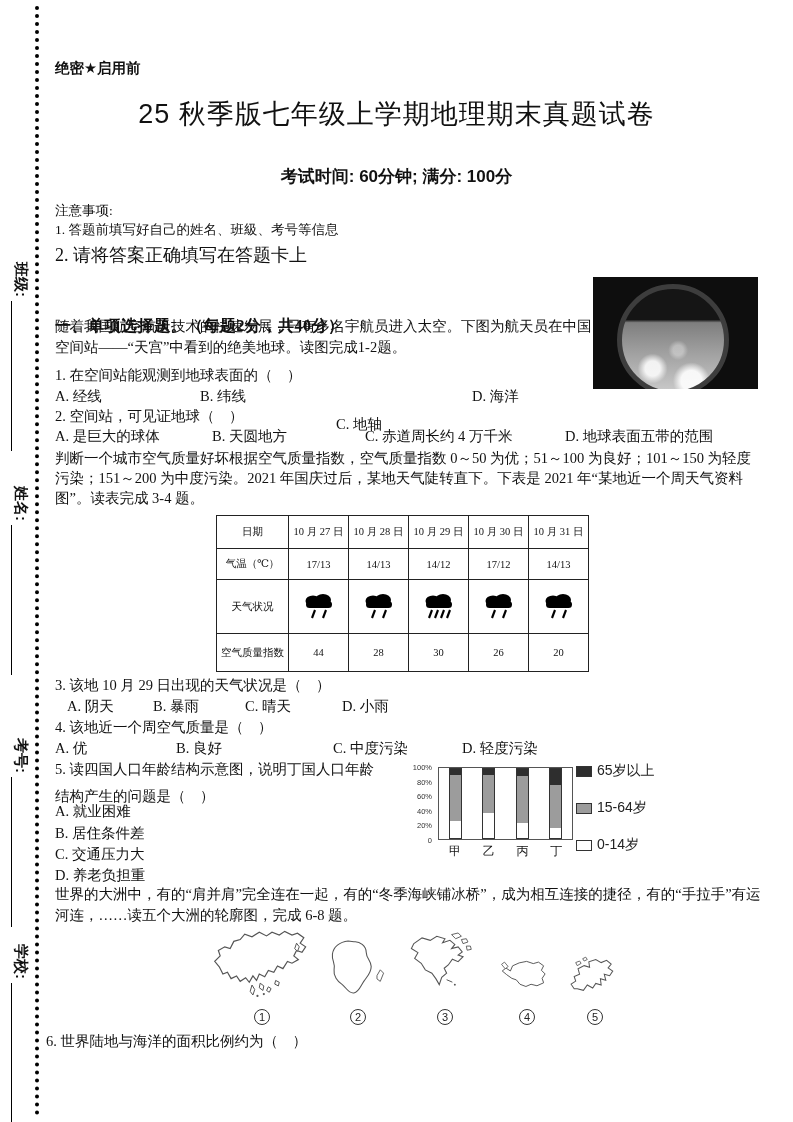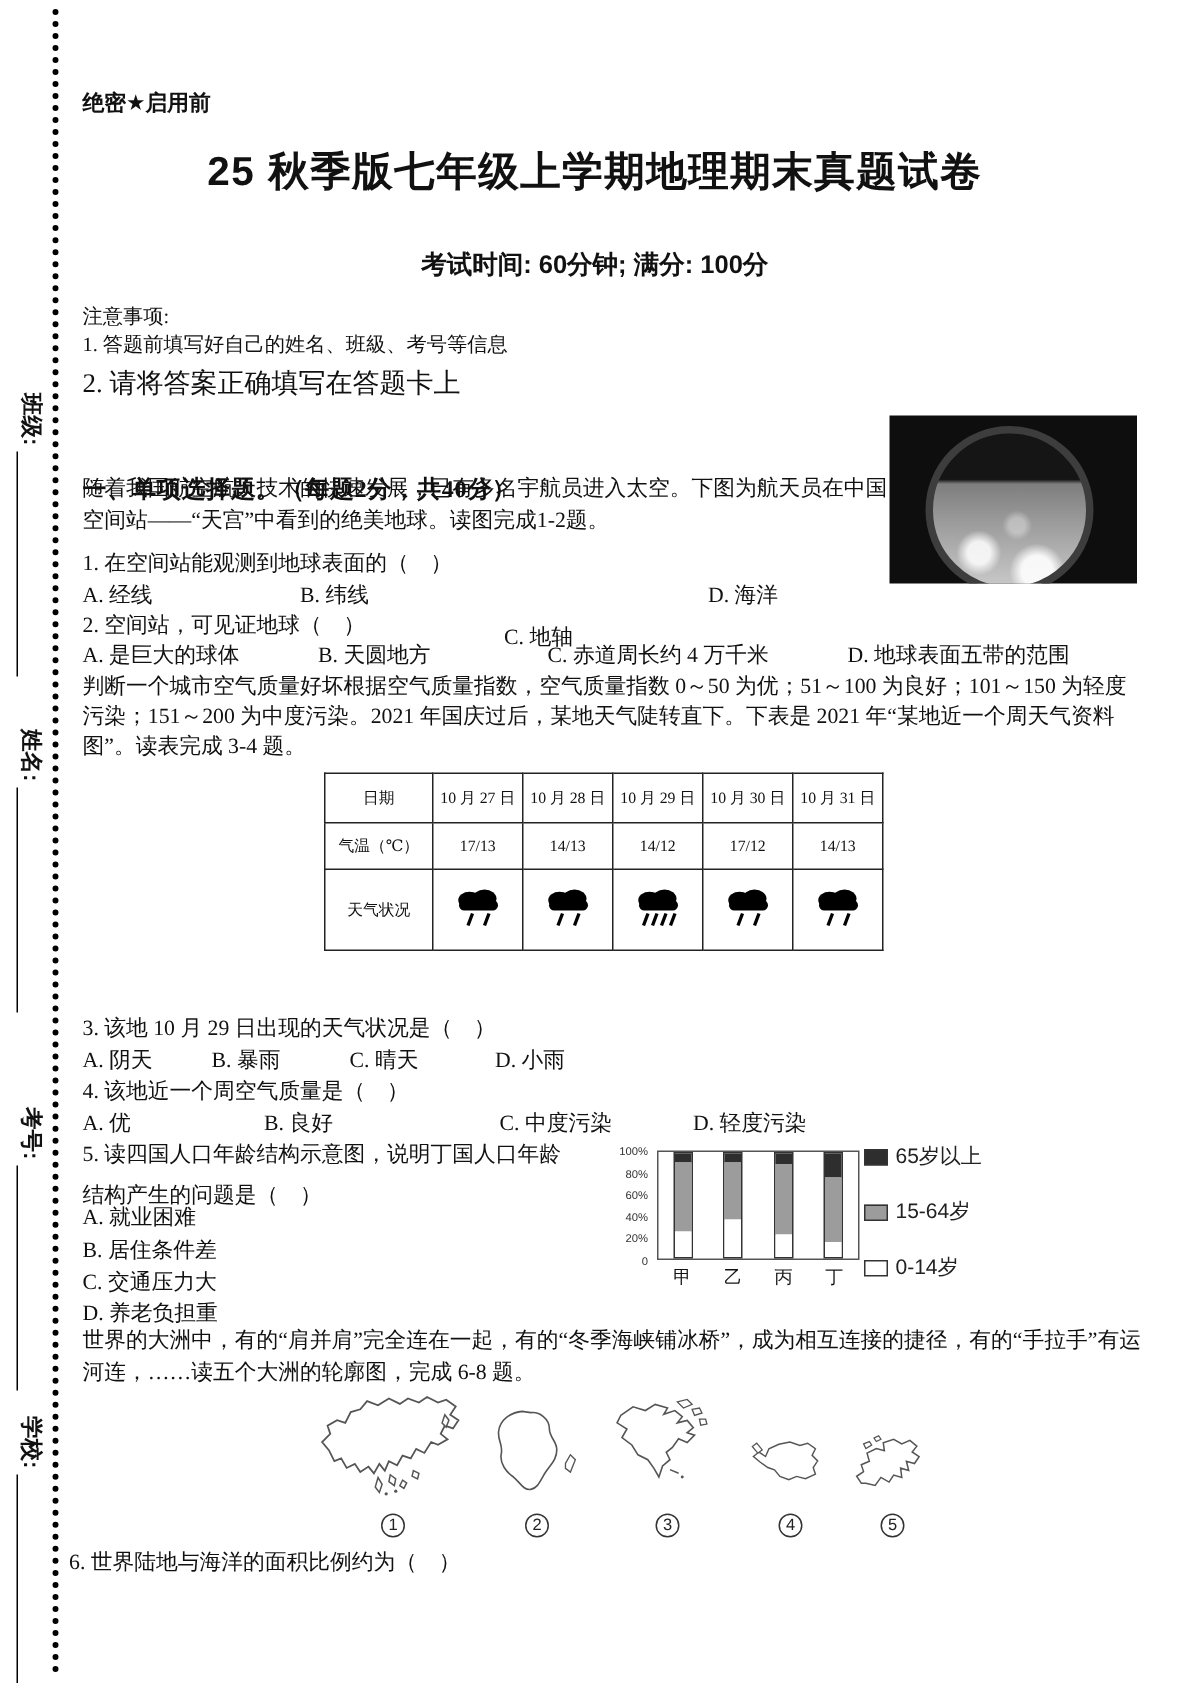--- a/index.html
+++ b/index.html
@@ -22,21 +22,21 @@
     position:absolute; left:30px;
     transform:rotate(90deg); transform-origin:0 0;
     display:flex; align-items:flex-end;
     font-family:"Liberation Sans","DejaVu Sans",sans-serif;
     font-weight:bold; font-size:15px; white-space:nowrap;
   }
   .mf-line { display:inline-block; width:150px; height:13px; border-bottom:1.6px solid #000; margin-left:4px; }
 
   
   .classified { left:55px; top:59px; font-family:"Liberation Sans","DejaVu Sans",sans-serif; font-weight:bold; font-size:14.5px; }
-  .title { left:0; top:96px; width:793px; text-align:center; font-family:"Liberation Sans","DejaVu Sans",sans-serif; font-weight:bold; font-size:27px; letter-spacing:1px; }
+  .title { left:0; top:96px; width:793px; text-align:center; font-family:"Liberation Sans","DejaVu Sans",sans-serif; font-weight:normal; font-size:27px; letter-spacing:1px; }
   .subtitle { left:0; top:165px; width:793px; text-align:center; font-family:"Liberation Sans","DejaVu Sans",sans-serif; font-weight:bold; font-size:17px; }
   .notes-title { left:55px; top:202px; font-size:13.5px; }
   .note1 { left:55px; top:221px; font-size:13.5px; }
   .note2 { left:55px; top:243px; font-size:18px; }
 
   .sec-head { left:55px; top:286px; font-weight:bold; font-size:16px; letter-spacing:0.5px;margin-top:30px; }
 
   .intro1 { left:55px; top:316px; width:550px; line-height:21px; }
   .qline { left:55px; font-size:14.5px; }
   .opts { left:55px; display:flex; white-space:nowrap; }
@@ -202,25 +202,33 @@
             <line x1="27" y1="19" x2="24" y2="27" stroke="#000" stroke-width="2.2"></line>
           </svg></td>
     <td class="c weather-cell"><svg width="40" height="30" viewBox="0 0 40 30">
     <ellipse cx="14" cy="10" rx="7.5" ry="5.5" fill="#000"></ellipse>
     <ellipse cx="24" cy="9" rx="8" ry="6" fill="#000"></ellipse>
     <rect x="7" y="10" width="26" height="7" rx="3.5" fill="#000"></rect>
             <line x1="16" y1="19" x2="13" y2="27" stroke="#000" stroke-width="2.2"></line>
             <line x1="27" y1="19" x2="24" y2="27" stroke="#000" stroke-width="2.2"></line>
           </svg></td>
   </tr>
+  <tr>
+    <th class="c0">空气质量指数</th>
+    <td class="c">44</td>
+    <td class="c">28</td>
+    <td class="c">30</td>
+    <td class="c">26</td>
+    <td class="c">20</td>
+  </tr>
 </tbody>
   </table>
 
 <div class="abs qline" style="top:676px;">3. 该地 10 月 29 日出现的天气状况是（　）</div>
-<div class="abs opts q3-opts" style="top:697px;">
+<div class="abs opts q3-opts" style="top:697px;margin-left:12px;">
   <span>A. 阴天</span>
   <span>B. 暴雨</span>
   <span>C. 晴天</span>
   <span>D. 小雨</span>
 </div>
 
 <div class="abs qline" style="top:718px;">4. 该地近一个周空气质量是（　）</div>
 <div class="abs opts q4-opts" style="top:739px;">
   <span>A. 优</span>
   <span>B. 良好</span>

